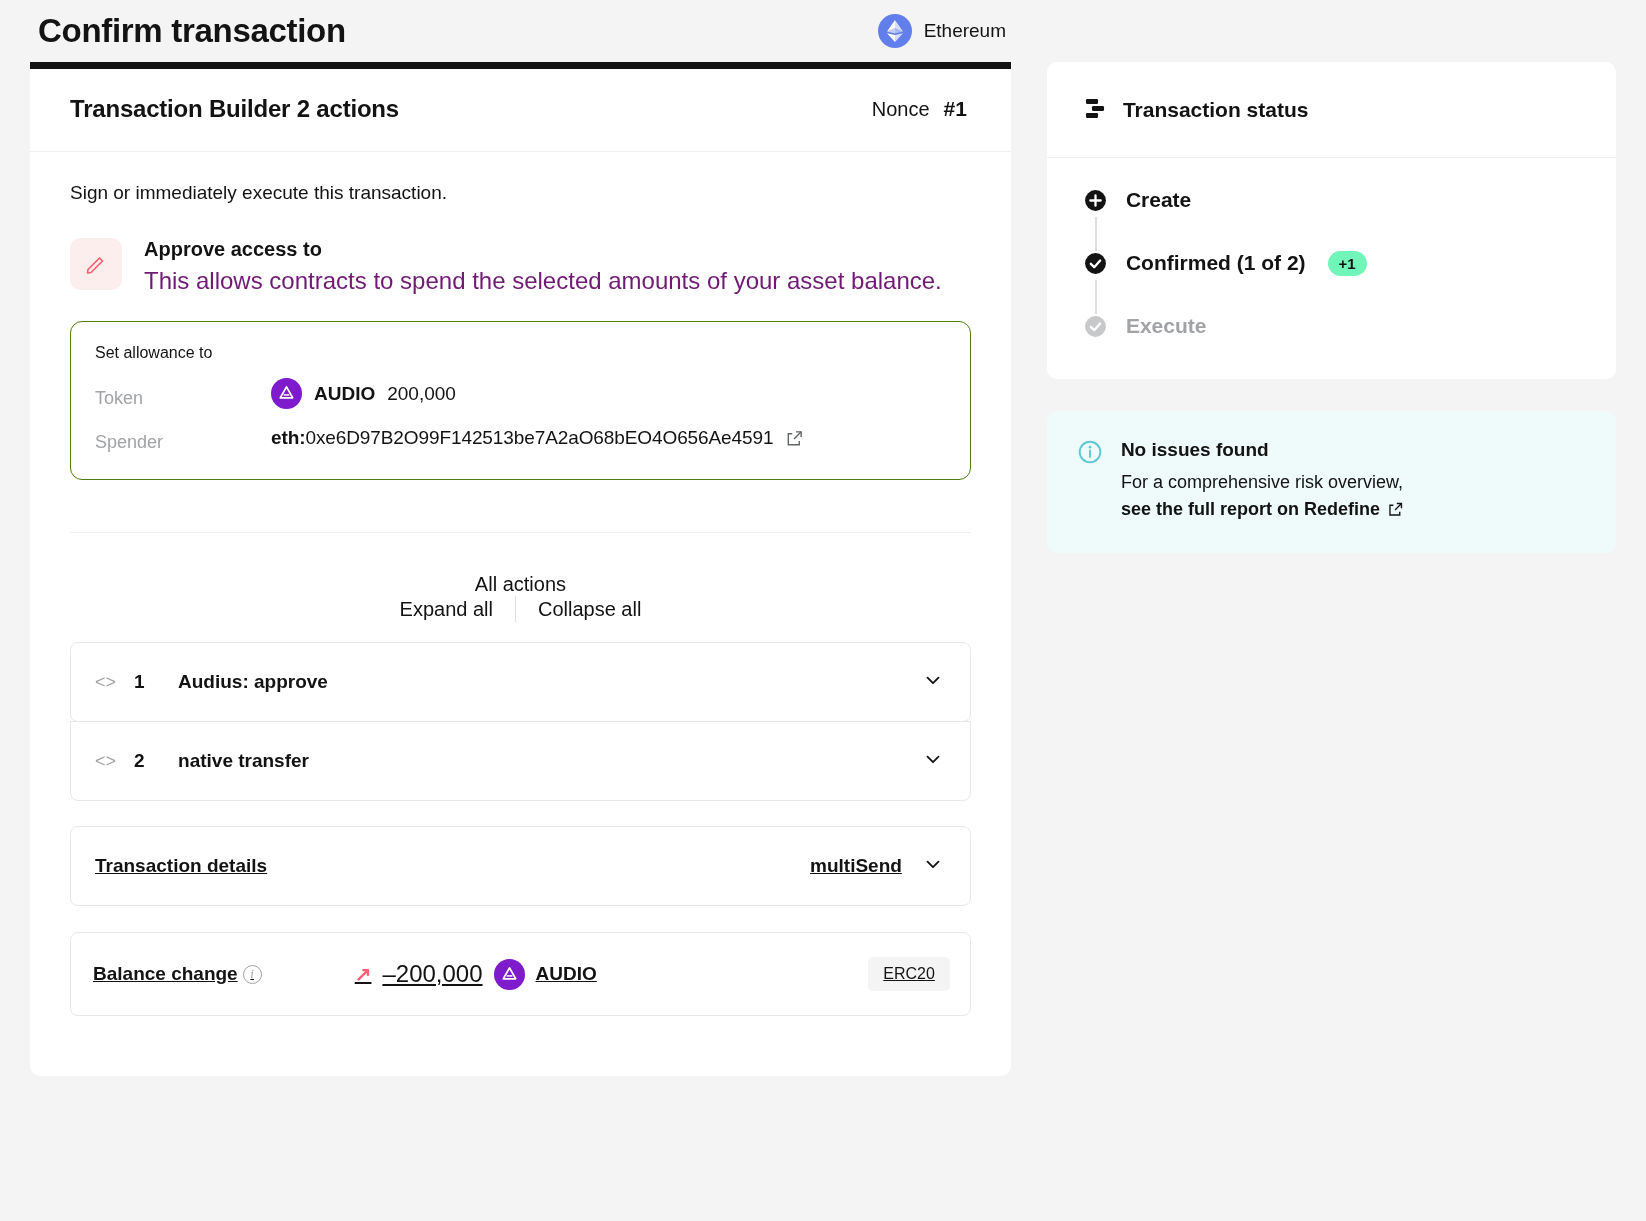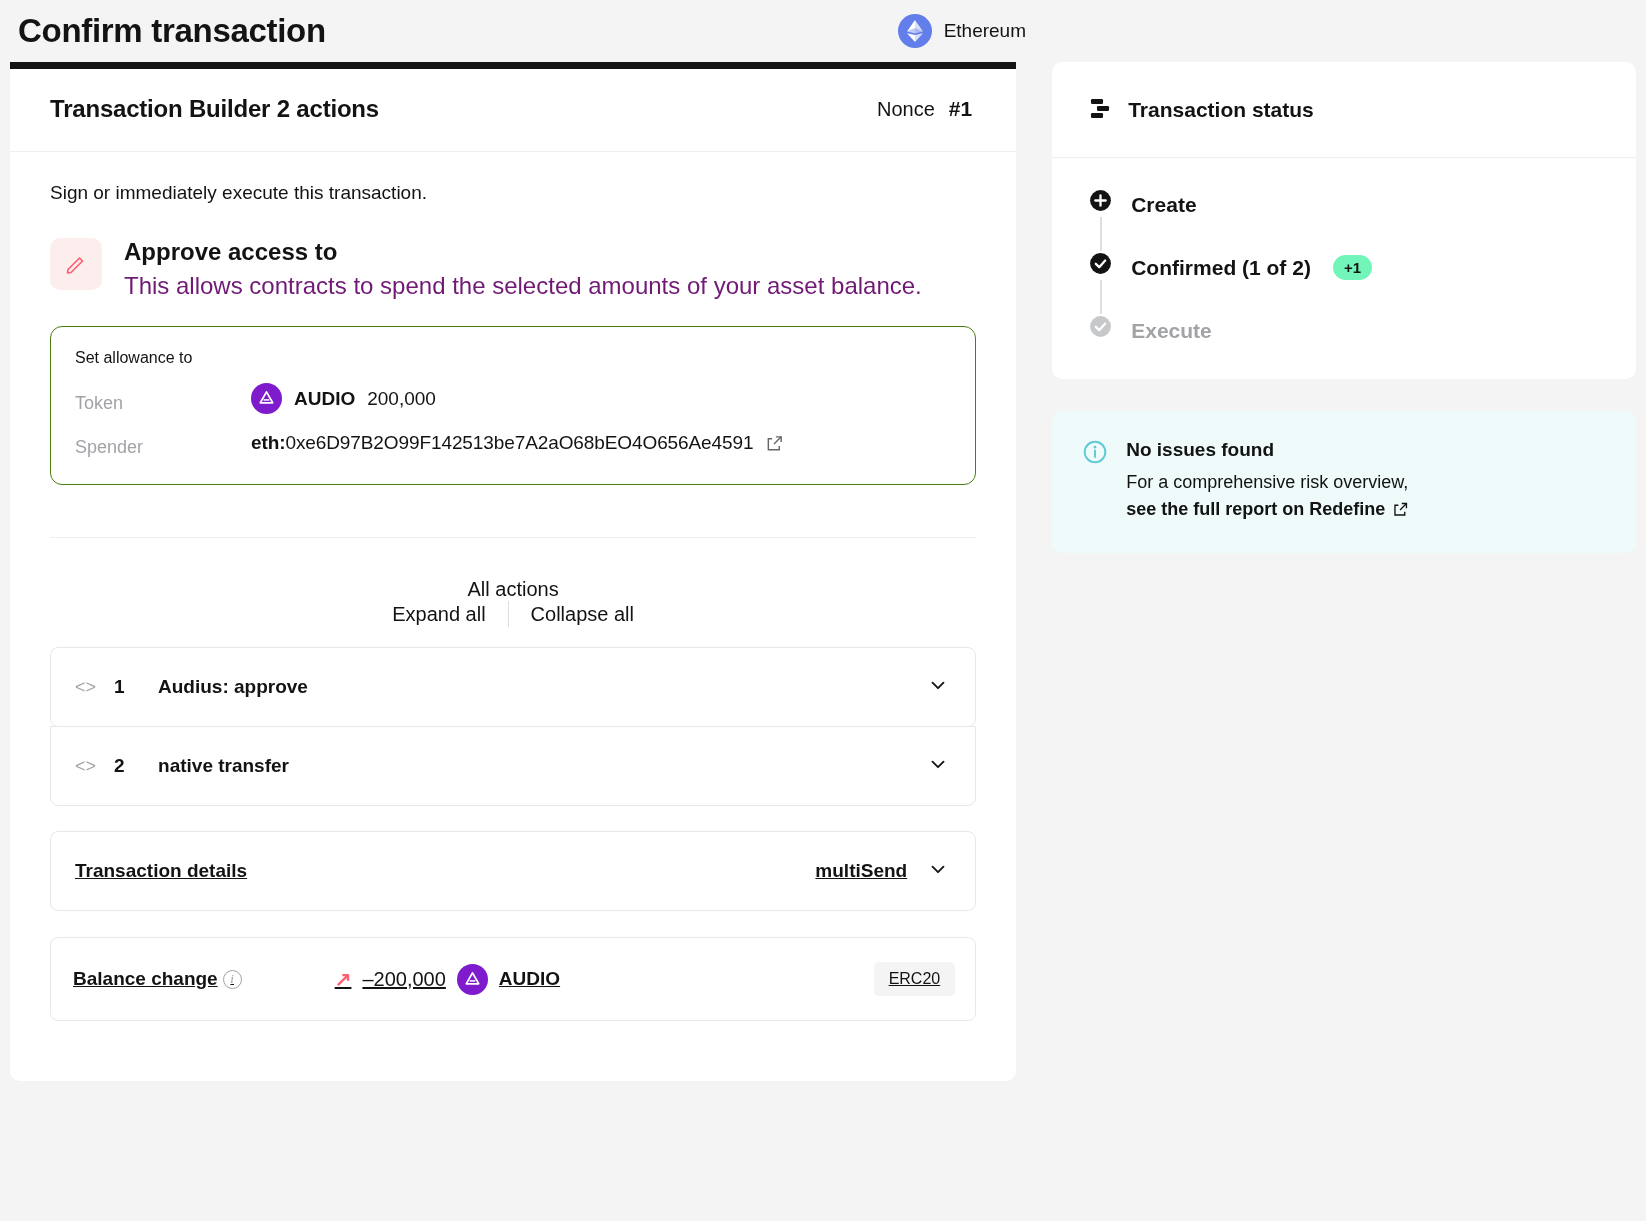--- a/index.html
+++ b/index.html
@@ -7,21 +7,21 @@
     margin: 0; padding: 0;
     width: 1646px; height: 1221px;
     background: #f4f4f4;
     font-family: "Liberation Sans", sans-serif;
     color: #121312;
     -webkit-font-smoothing: antialiased;
   }
   .page {
     position: relative;
     width: 1646px; height: 1221px;
-    padding: 0 10px;
+    padding: 0 30px;
   }
 
   
   .header {
     display: flex;
     align-items: center;
     justify-content: space-between;
     height: 62px;
     padding: 0 0 0 8px;
   }
@@ -84,21 +84,21 @@
   .card-body { padding: 30px 40px 0 40px; }
   .sign-note { font-size: 19px; margin: 0 0 34px 0; }
 
   .approve-row { display: flex; gap: 22px; align-items: flex-start; }
   .approve-icon {
     width: 52px; height: 52px; flex: 0 0 52px;
     border-radius: 10px;
     background: #fdeeee;
     display: flex; align-items: center; justify-content: center;
   }
-  .approve-title { font-size: 24px; font-weight: bold; margin-bottom: 6px; }
+  .approve-title { font-size: 20px; font-weight: bold; margin-bottom: 6px; }
   .approve-sub { font-size: 24px; color: #701a75; }
 
   .allowance-box {
     margin: 26px 0 0 0;
     border: 1px solid #4d7c0f;
     border-radius: 12px;
     padding: 22px 24px 26px 24px;
   }
   .allowance-label { font-size: 16px; color: #121312; margin-bottom: 16px; }
   .kv { display: flex; align-items: center; margin-bottom: 14px; }
@@ -171,21 +171,21 @@
     width: 19px; height: 19px; border-radius: 50%;
     border: 1.6px solid #a1a3a7; color: #a1a3a7;
     font-size: 13px; line-height: 16px; text-align: center;
     display: inline-block; font-style: italic; font-family: "Liberation Serif", serif;
   }
   .balance-mid {
     flex: 1; display: flex; align-items: center; gap: 11px;
     margin-left: 88px;
   }
   .arrow-out { color: #ff5f72; font-size: 20px; font-weight: bold; }
-  .balance-amount { font-size: 20px; }
+  .balance-amount { font-size: 24px; }
   .balance-symbol { font-size: 19px; font-weight: bold; }
   .chip {
     background: #f4f4f4;
     border-radius: 5px;
     padding: 8px 15px;
     font-size: 16px;
     color: #121312;
   }
   .card-bottom-pad { height: 60px; }
 
@@ -195,21 +195,21 @@
     border-radius: 10px;
     overflow: hidden;
   }
   .status-head {
     display: flex; align-items: center; gap: 16px;
     padding: 34px 34px 33px 36px;
     border-bottom: 1px solid #eeeff0;
   }
   .status-head-title { font-size: 21px; font-weight: bold; }
   .status-body { padding: 30px 36px 36px 36px; }
-  .step { display: flex; align-items: flex-end; gap: 18px; }
+  .step { display: flex; align-items: flex-start; gap: 18px; }
   .step-label { font-size: 21px; font-weight: bold; }
   .step-label.muted { color: #a1a3a7; }
   .step-connector { width: 2px; height: 34px; background: #dcdee0; margin-left: 12px; }
   .badge-plus {
     background: #72f5b8;
     color: #121312;
     font-size: 15px;
     font-weight: bold;
     border-radius: 20px;
     padding: 4px 11px;

